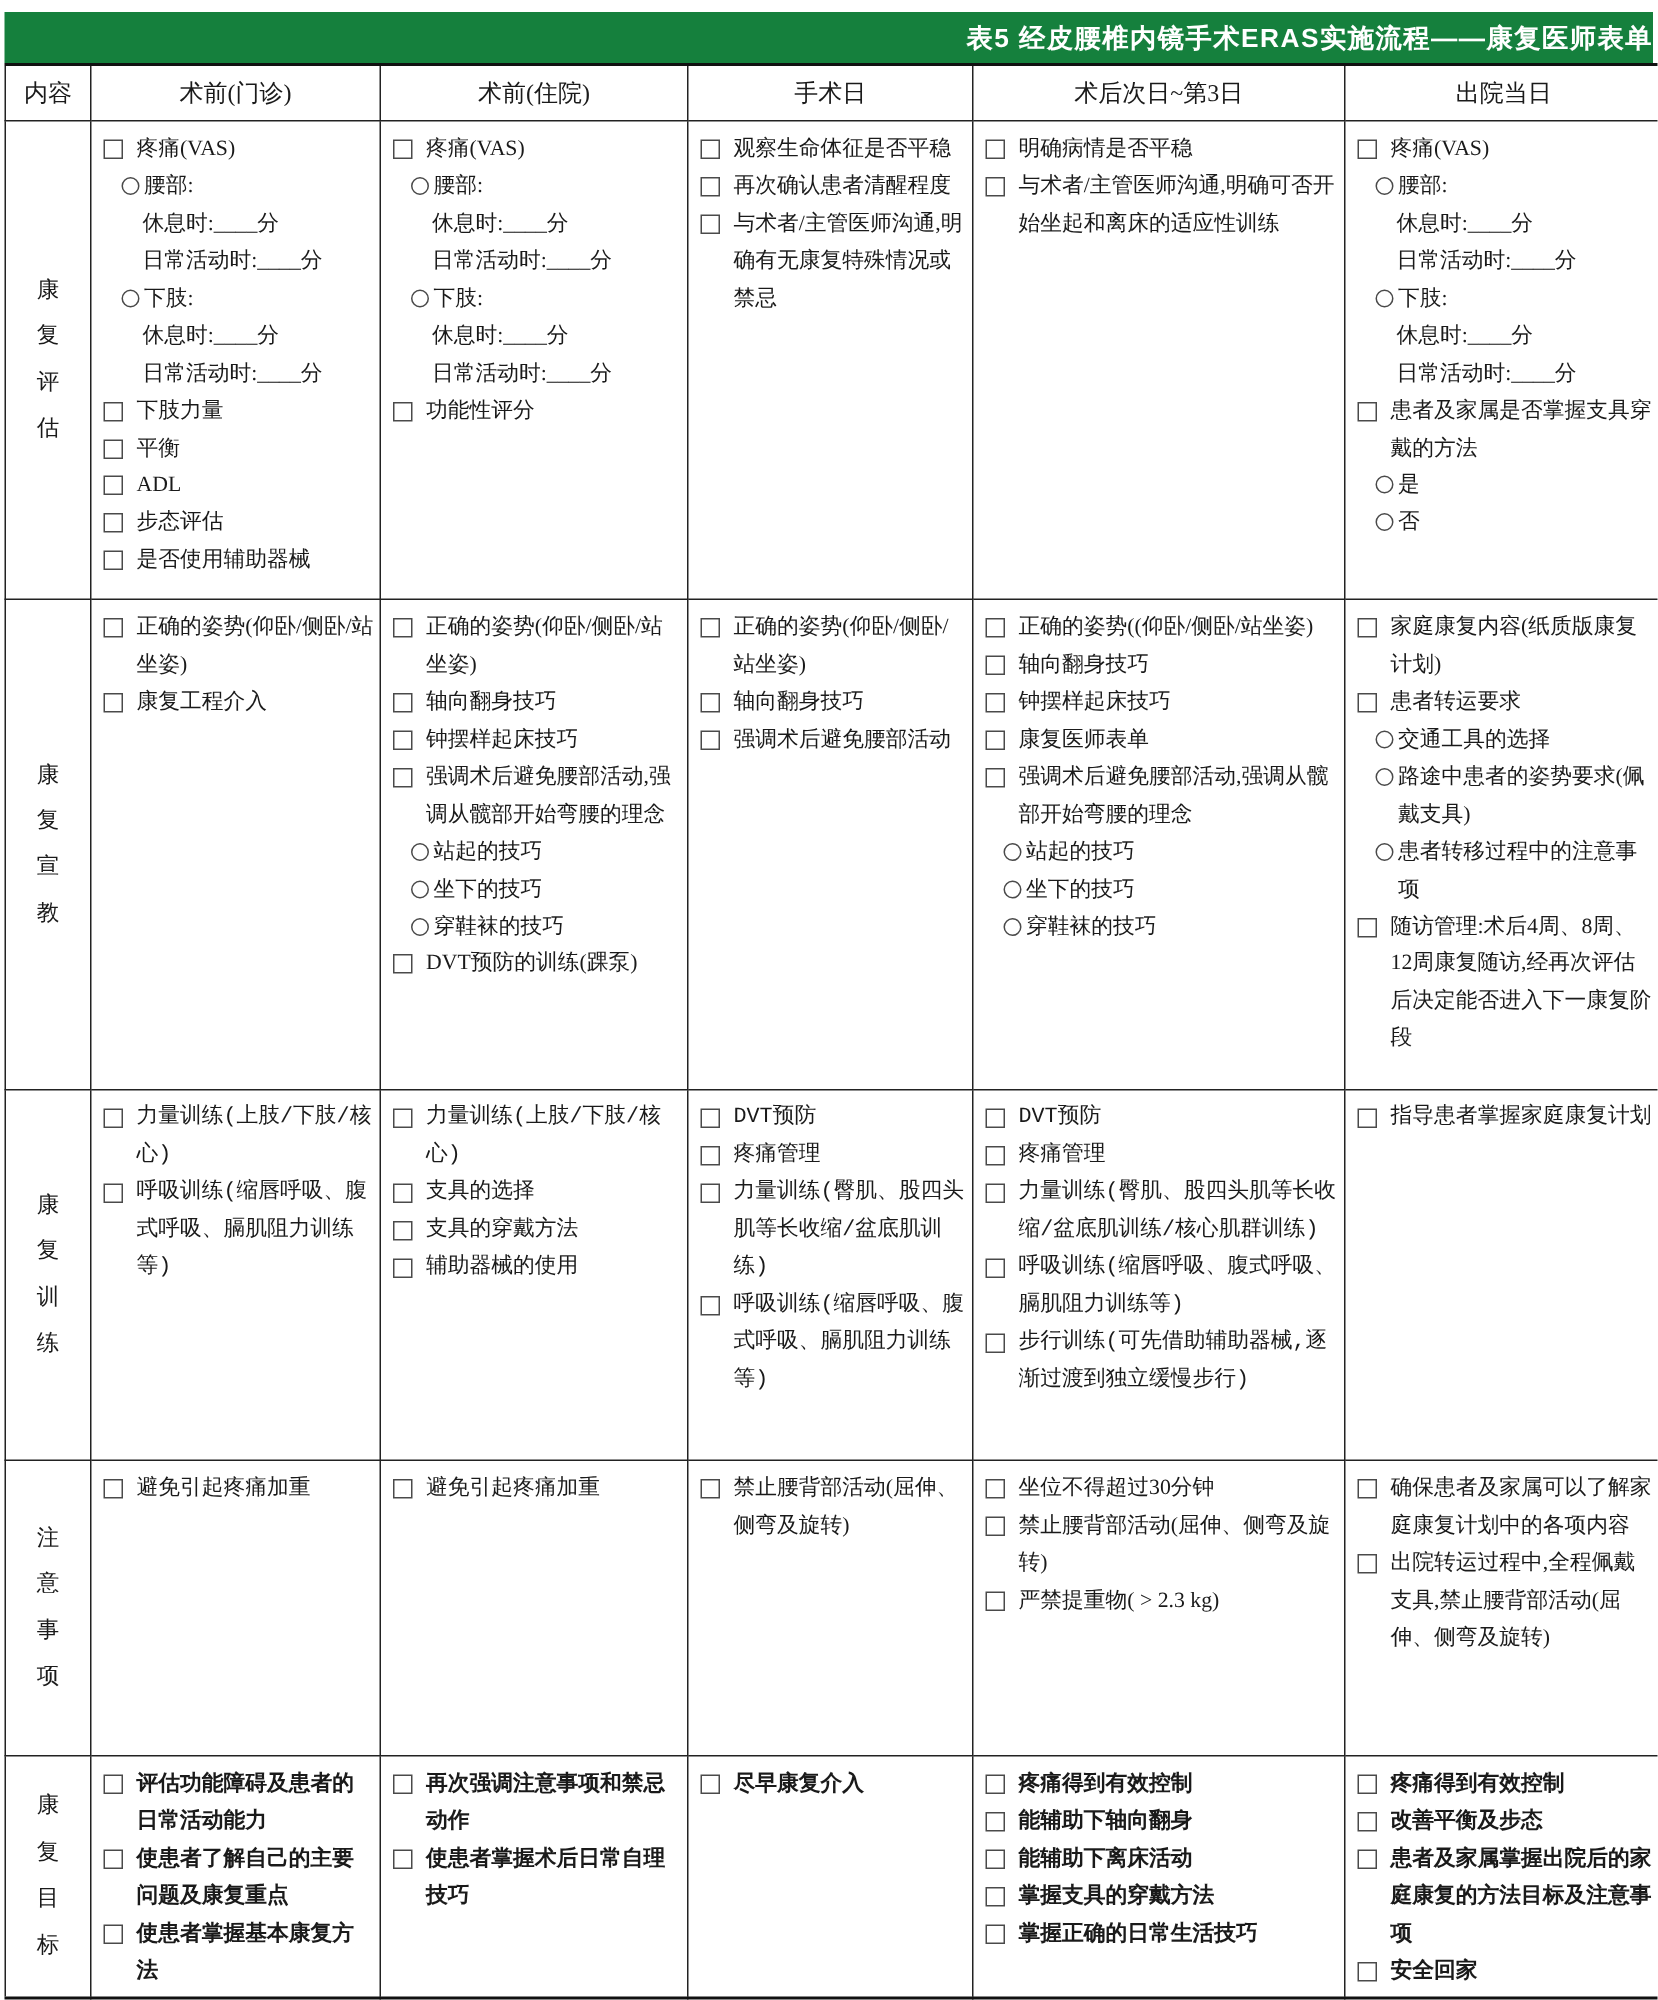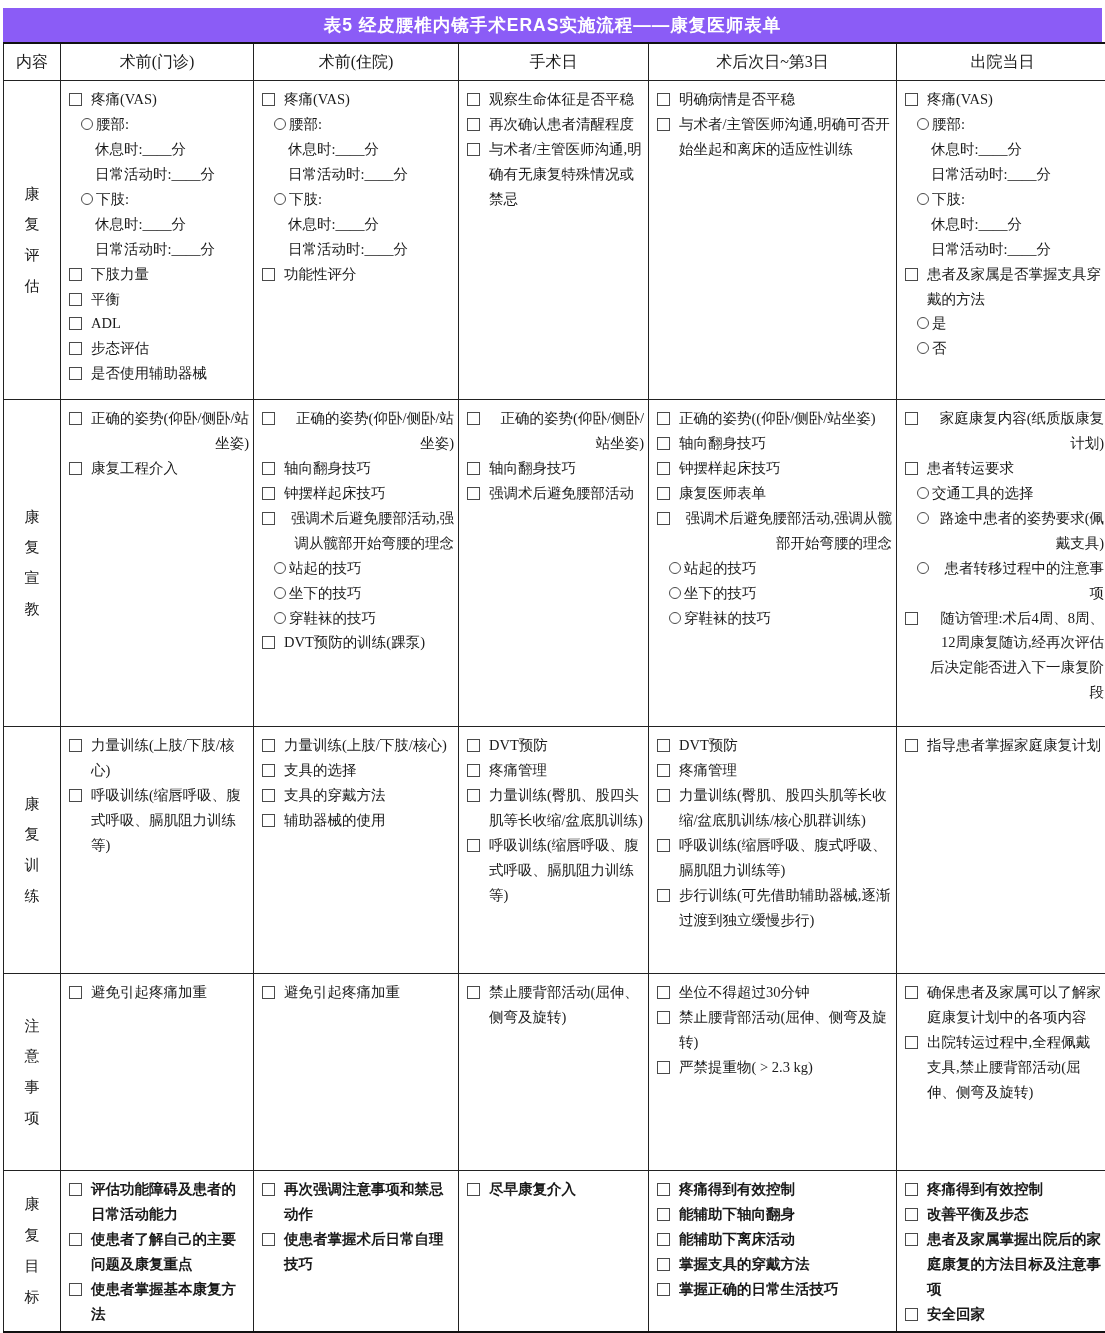--- a/index.html
+++ b/index.html
@@ -4,26 +4,26 @@
 <style>
   html,body { margin:0; padding:0; background:#ffffff; }
   body {
     width:1105px; height:1333px;
     font-family:"Liberation Serif","DejaVu Serif",serif;
     color:#1a1a1a;
     -webkit-font-smoothing:antialiased;
   }
   .page { padding:8px 3px 0 3px; }
   .title-bar {
-    background:#8b5cf6;
+    background:#15803d;
     color:#ffffff;
     font-family:"Liberation Sans","DejaVu Sans",sans-serif;
     font-weight:bold;
     font-size:17.5px;
-    text-align:center;
+    text-align:right;
     height:34px; line-height:34px;
     letter-spacing:1px;
   }
   table.eras {
     width:100%;
     border-collapse:collapse;
     table-layout:fixed;
     border-top:2px solid #111;
     border-bottom:4px solid #111;
   }
@@ -50,22 +50,22 @@
     padding:0;
   }
   .vert {
     width:17px;
     margin:16px auto;
     word-break:break-all;
     line-height:2.05;
     text-align:center;
   }
   tr.r0 td { height:308px;margin-left:11px; }
-  tr.r1 td { height:316px;text-align:right; }
-  tr.r2 td { height:236px; }
+  tr.r1 td { height:316px; }
+  tr.r2 td { height:236px;font-family:Liberation Mono, monospace; }
   tr.r3 td { height:186px; }
   tr.r4 td { height:148px;font-weight:bold; }
   .item { line-height:1.72; }
   .item.cb { display:flex; align-items:flex-start; }
   .box {
     flex:0 0 auto;
     width:11px; height:11px;
     border:1px solid #4a4a4a;
     margin:6px 9px 0 1px;
     background:#fff;

